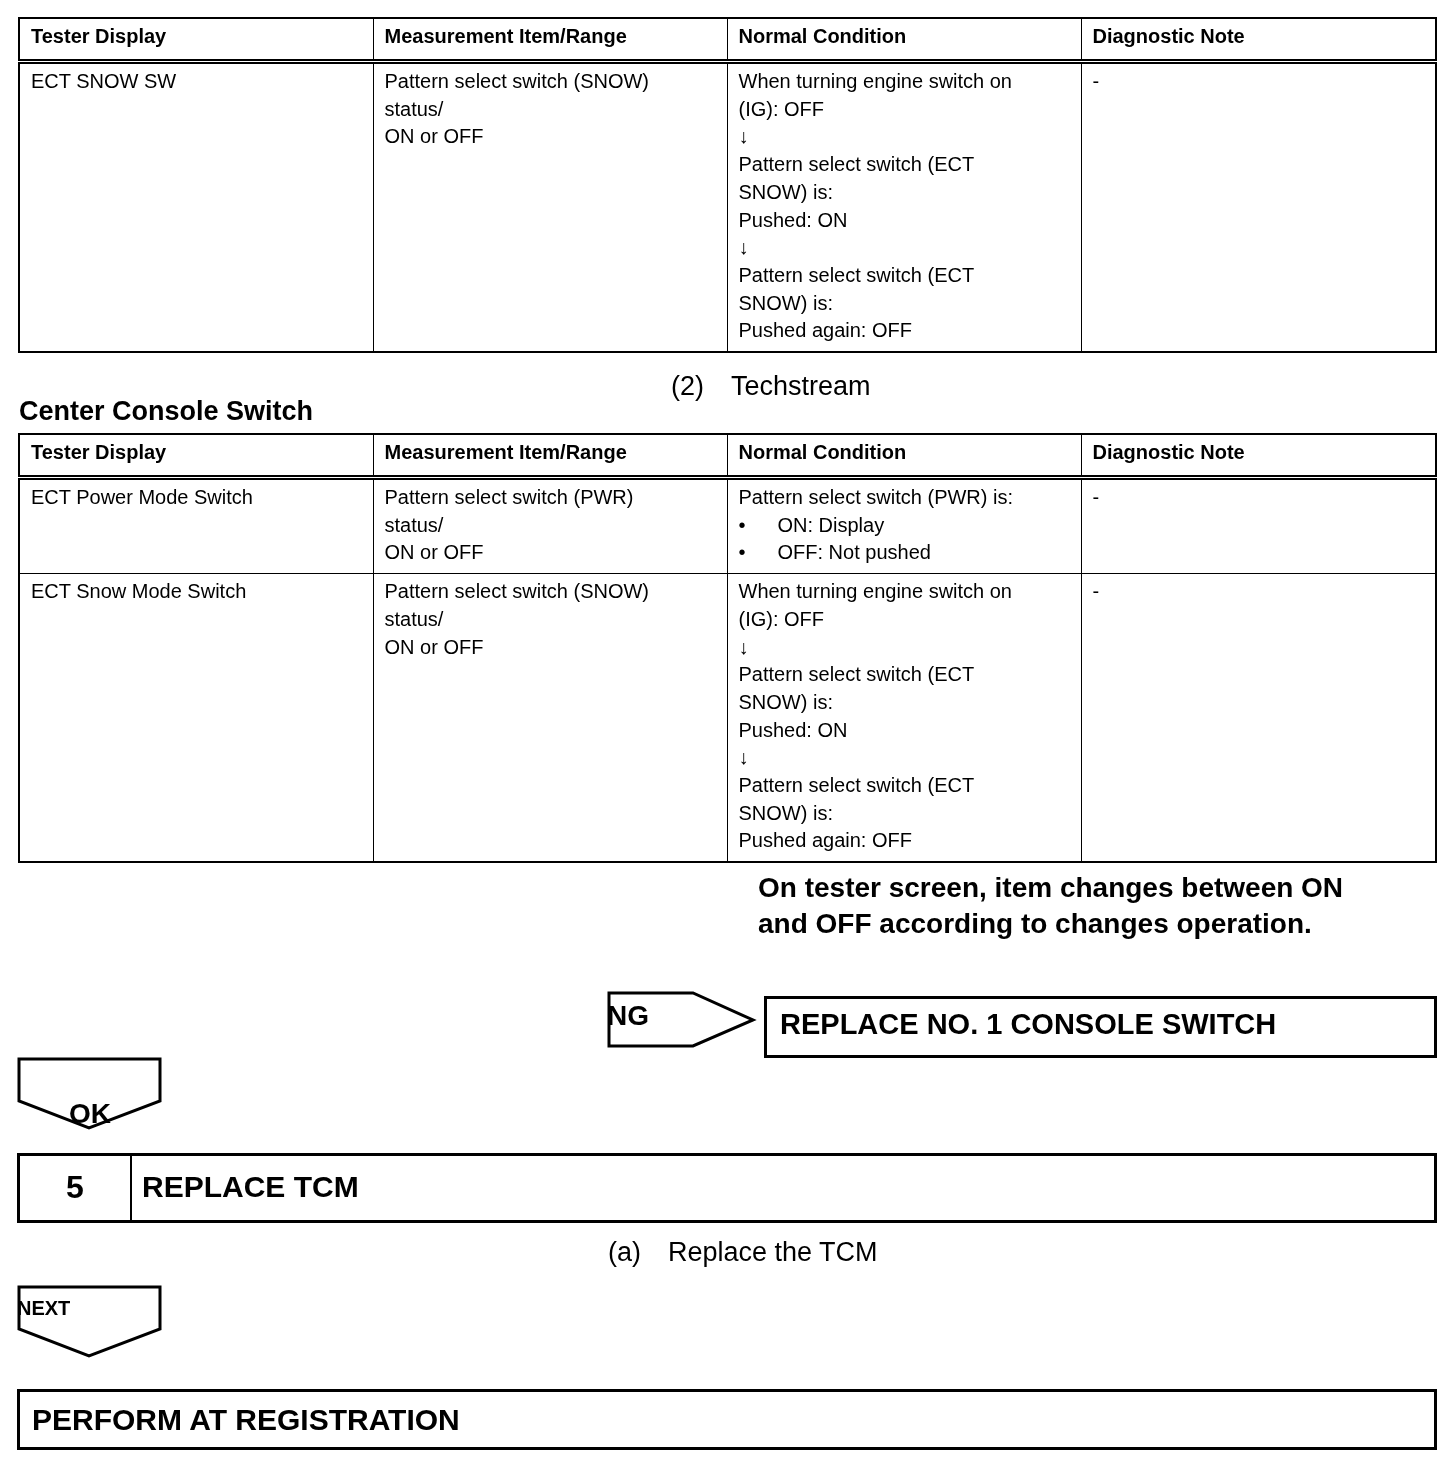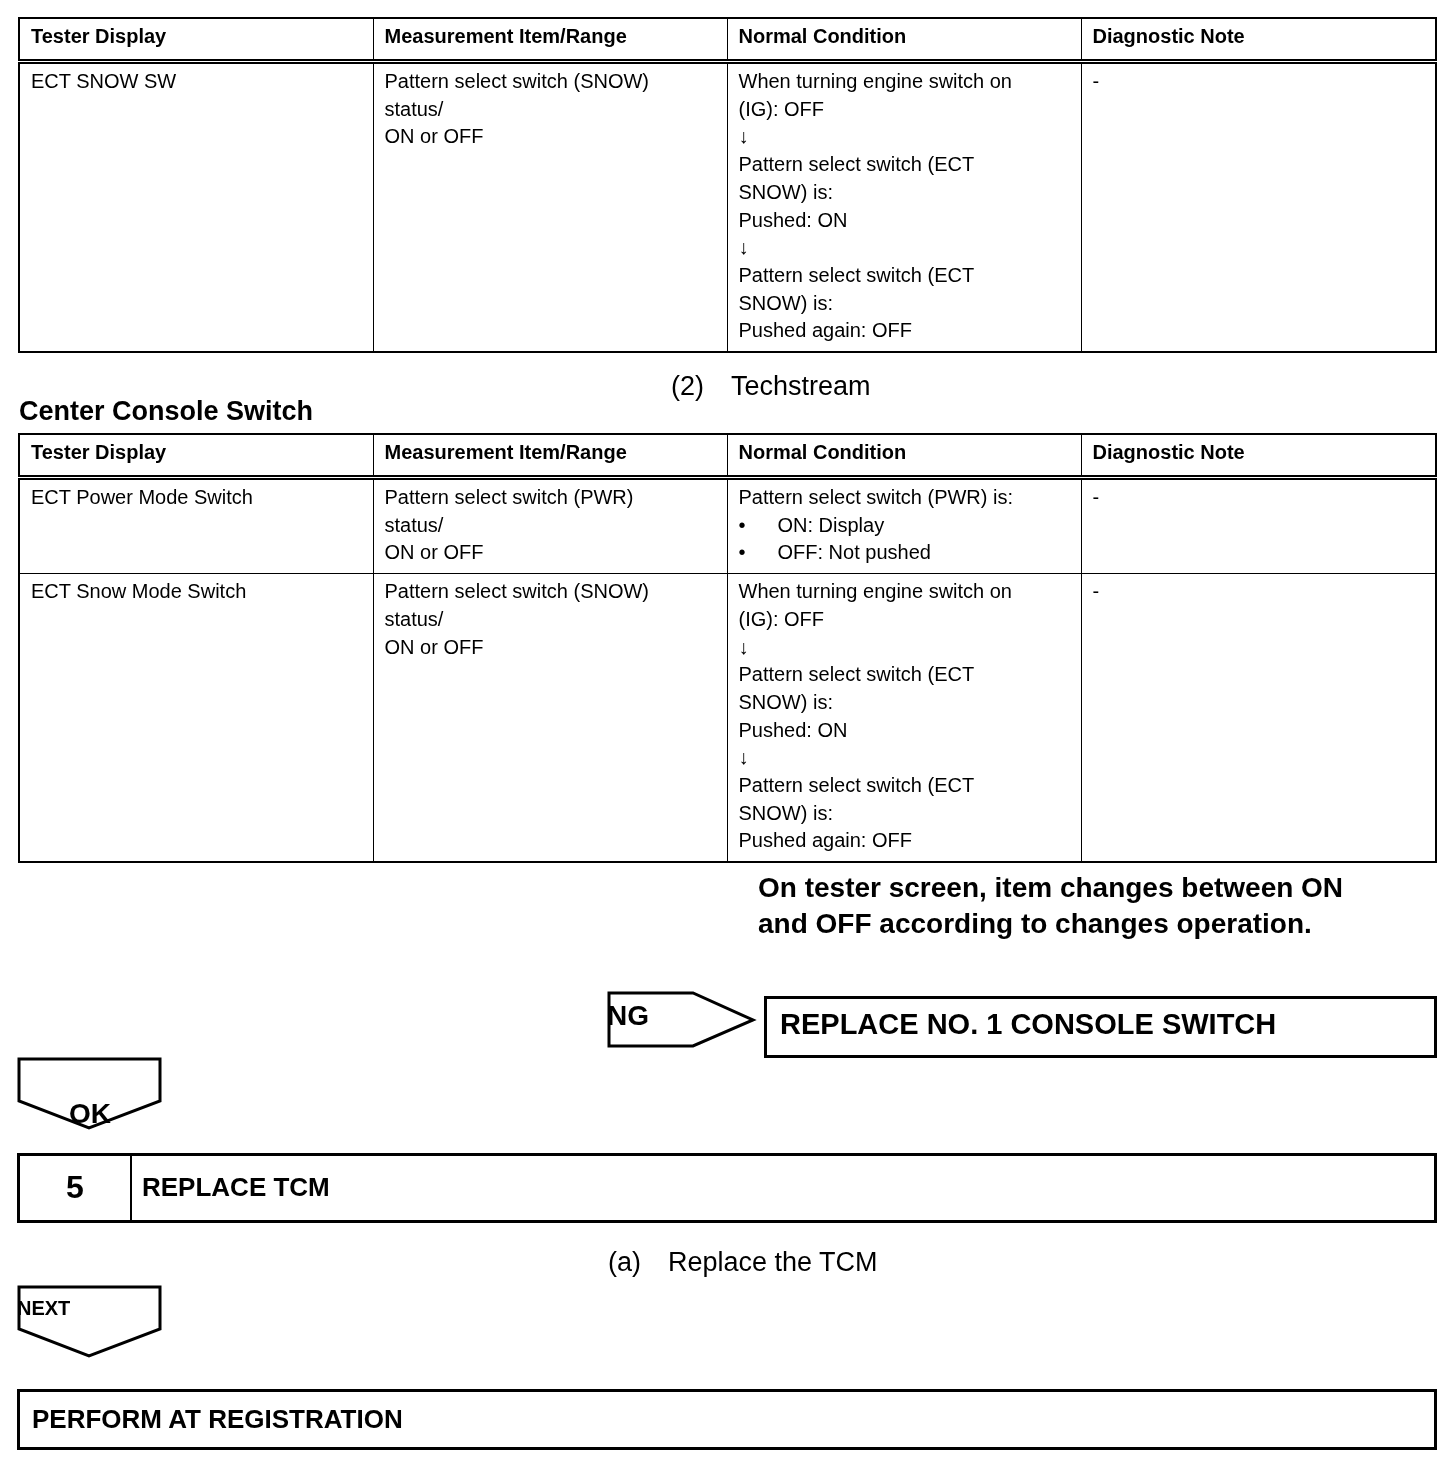--- a/index.html
+++ b/index.html
@@ -26,21 +26,21 @@
   table.spec tr.row + tr.row td { border-top: 1.5px solid #000; }
   .line { display: block; white-space: nowrap; }
   .bullet { display: block; white-space: nowrap; }
   .bullet .dot { display: inline-block; width: 39px; }
 
   .subhead { font-size: 27px; }
   .section-title { font-size: 27px; font-weight: bold; }
   .ok-block { font-size: 28px; font-weight: bold; line-height: 36px; }
 
   .box { border: 3px solid #000; box-sizing: border-box; }
-  .step-text { font-weight: bold; font-size: 26px; }
+  .step-text { font-weight: bold; font-size: 30px; }
 </style>
 </head>
 <body>
 
 <table class="spec" style="top:17px;">
   <colgroup>
       <col style="width:354px">
       <col style="width:354px">
       <col style="width:354px">
       <col style="width:355px">
@@ -152,21 +152,21 @@
 <svg class="abs" style="left:17px; top:1057px;" width="146" height="74">
   <polygon points="2,2 143,2 143,44 72,71 2,44" fill="#fff" stroke="#000" stroke-width="3"></polygon>
 </svg>
 <div class="abs" style="left:17px; top:1098px; width:146px; text-align:center; font-weight:bold; font-size:28px;">OK</div>
 
 <div class="abs box" style="left:17px; top:1153px; width:1420px; height:70px;">
   <div class="abs" style="left:0; top:0; width:110px; height:64px; border-right:2px solid #000; text-align:center; line-height:62px; font-weight:bold; font-size:32px;">5</div>
   <div class="abs step-text" style="left:122px; top:0; line-height:62px;">REPLACE TCM</div>
 </div>
 
-<div class="abs subhead" style="left:608px; top:1237px;margin-top:10px;">
+<div class="abs subhead" style="left:608px; top:1237px;">
   <span>(a)</span><span style="display:inline-block;width:27px;"></span><span>Replace the TCM</span>
 </div>
 
 <svg class="abs" style="left:17px; top:1285px;" width="146" height="74">
   <polygon points="2,2 143,2 143,44 72,71 2,44" fill="#fff" stroke="#000" stroke-width="3"></polygon>
 </svg>
 <div class="abs" style="left:17px; top:1297px; width:146px; text-align:left; font-weight:bold; font-size:20px;">NEXT</div>
 
 <div class="abs box" style="left:17px; top:1389px; width:1420px; height:61px; padding:0 0 0 12px;">
   <span class="step-text" style="line-height:55px;">PERFORM AT REGISTRATION</span>

